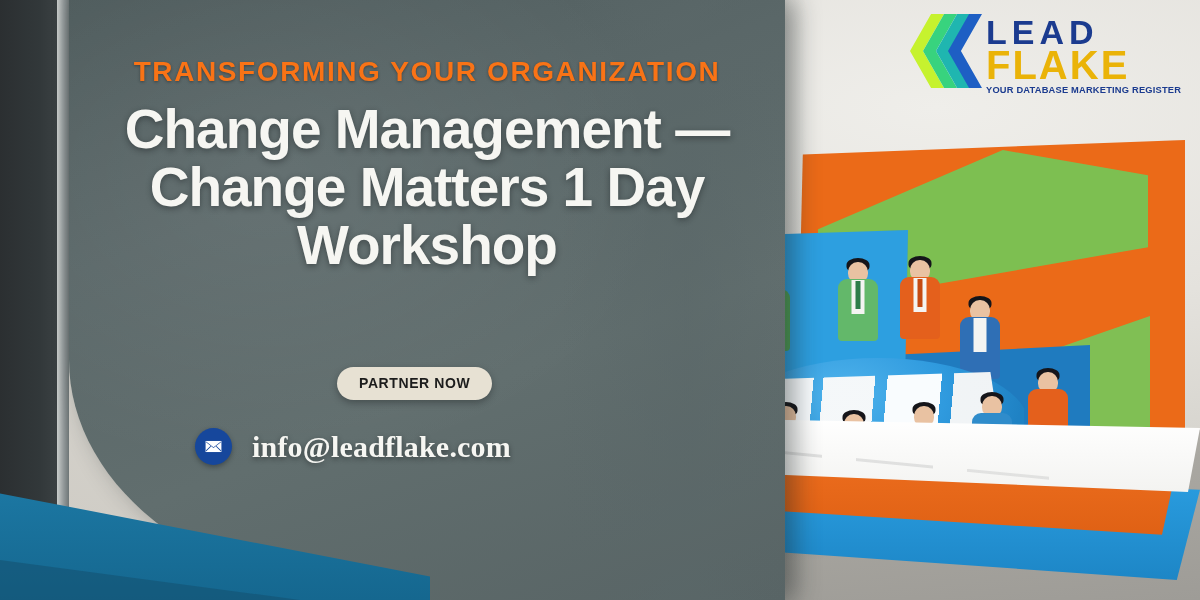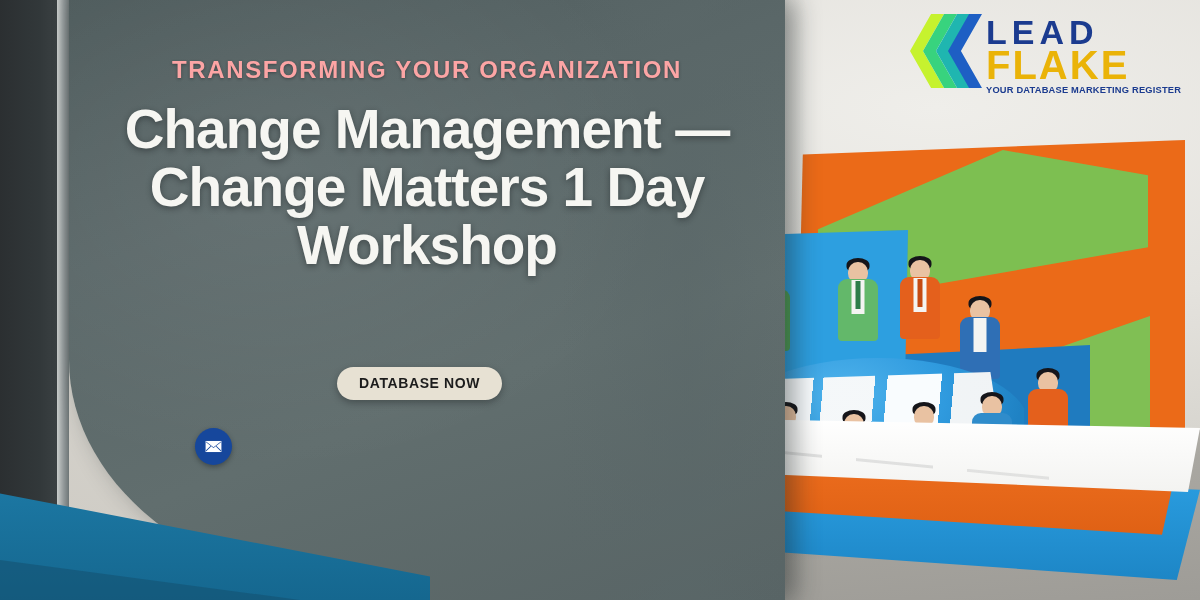--- a/index.html
+++ b/index.html
@@ -174,21 +174,21 @@
     position:absolute;left:0;top:560px;width:300px;height:40px;
     background:#14506f;
     clip-path:polygon(0% 0%, 100% 100%, 0% 100%);
     opacity:.55;
   }
 
   
   .content{position:absolute;left:69px;top:0;width:716px;height:600px;}
   .eyebrow{
     position:absolute;left:0;top:56px;width:716px;text-align:center;
-    color:#fca5a5;font-size:24px;font-weight:bold;letter-spacing:1.6px;
+    color:#f97316;font-size:28px;font-weight:bold;letter-spacing:1.6px;
     text-shadow:0 1px 3px rgba(20,24,26,.45);
   }
   .headline{
     position:absolute;left:0;top:100px;width:716px;text-align:center;
     color:#f6f6f2;font-size:55px;line-height:58px;font-weight:bold;
     letter-spacing:-1px;
     text-shadow:0 2px 6px rgba(20,24,26,.45);
   }
   .cta{
     position:absolute;left:268px;top:367px;
@@ -349,31 +349,32 @@
   <div class="panel"></div>
   <div class="panel-glow"></div>
   <div class="panel-fade"></div>
   <div class="blue-wedge-fg"></div>
   <div class="blue-wedge-fg2"></div>
 
   <div class="content">
     <div class="eyebrow">TRANSFORMING YOUR ORGANIZATION</div>
     <div class="headline">Change Management — Change Matters 1 Day Workshop</div>
 
-    <button class="cta">DATABASE NOW</button>
+    <button class="cta">PARTNER NOW</button>
 
     <div class="contact">
       <div class="crow">
         <span class="cicon">
           <svg viewBox="0 0 24 24" aria-hidden="true">
             <path d="M2 5h20v14H2z" fill="#fff"></path>
             <path d="M2.6 5.8 12 13l9.4-7.2v.9L12 14 2.6 6.7z" fill="#16479c"></path>
             <path d="M2.6 18.4 9 12l-.8-.7-5.6 5.5zM21.4 18.4 15 12l.8-.7 5.6 5.5z" fill="#16479c"></path>
           </svg>
         </span>
+        <span class="ctext-mail">info@leadflake.com</span>
       </div>
     </div>
   </div>
 
   <div class="logo">
     <div class="chevrons">
       <span class="chev" style="left:0px;">
           <i style="background:#c6f22e;"></i>
         </span>
       <span class="chev" style="left:13px;">

